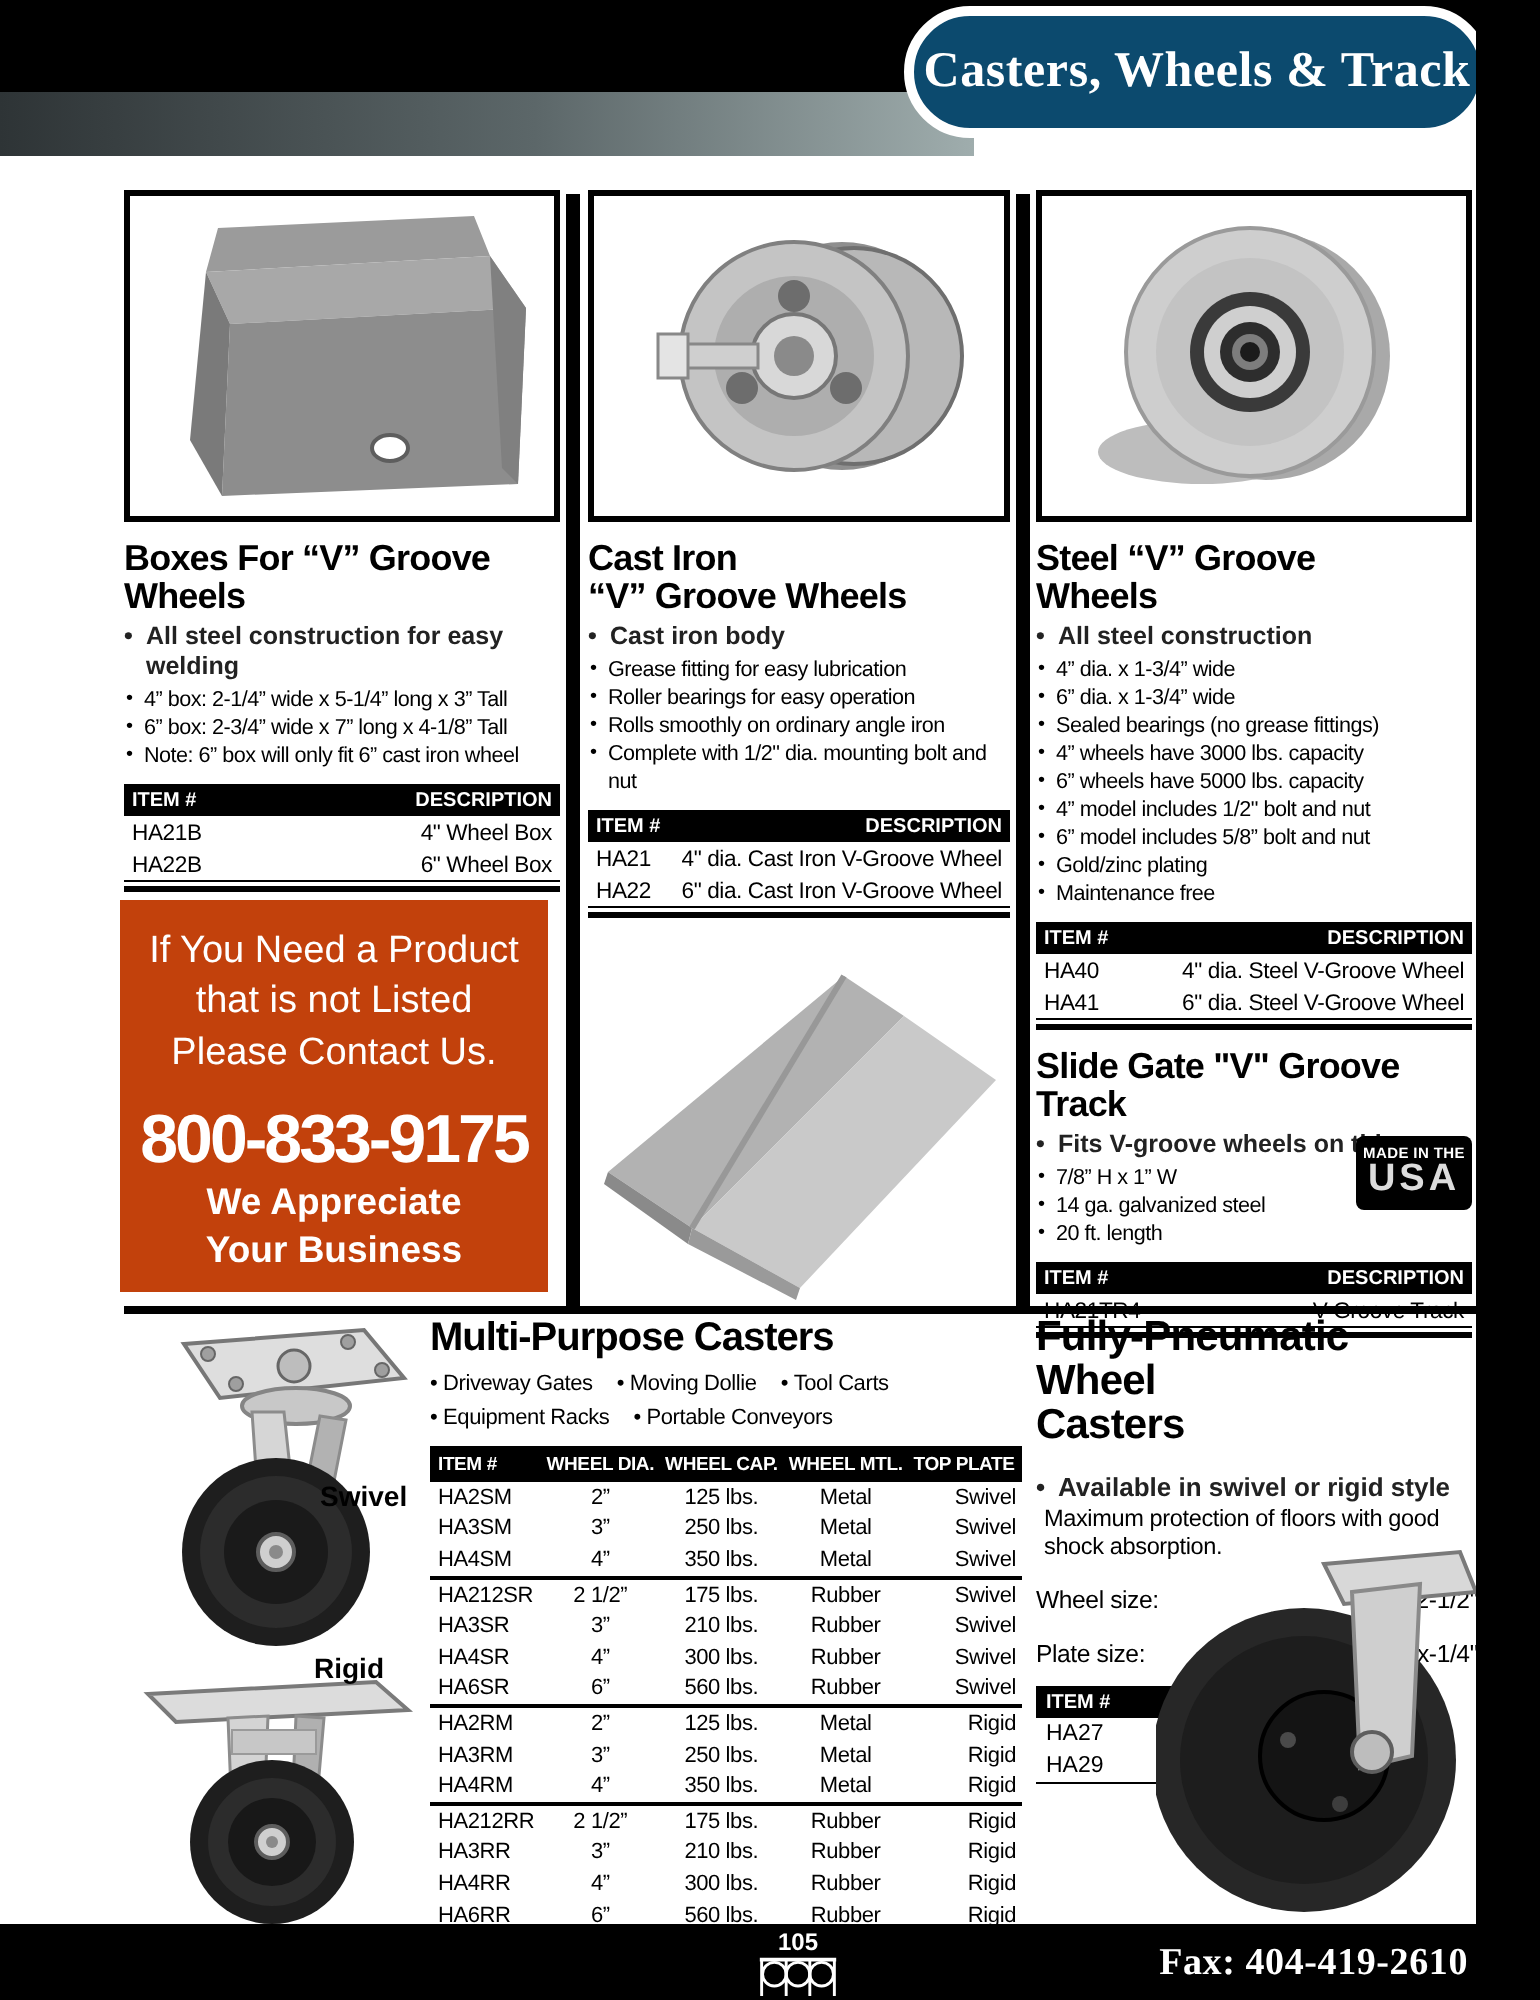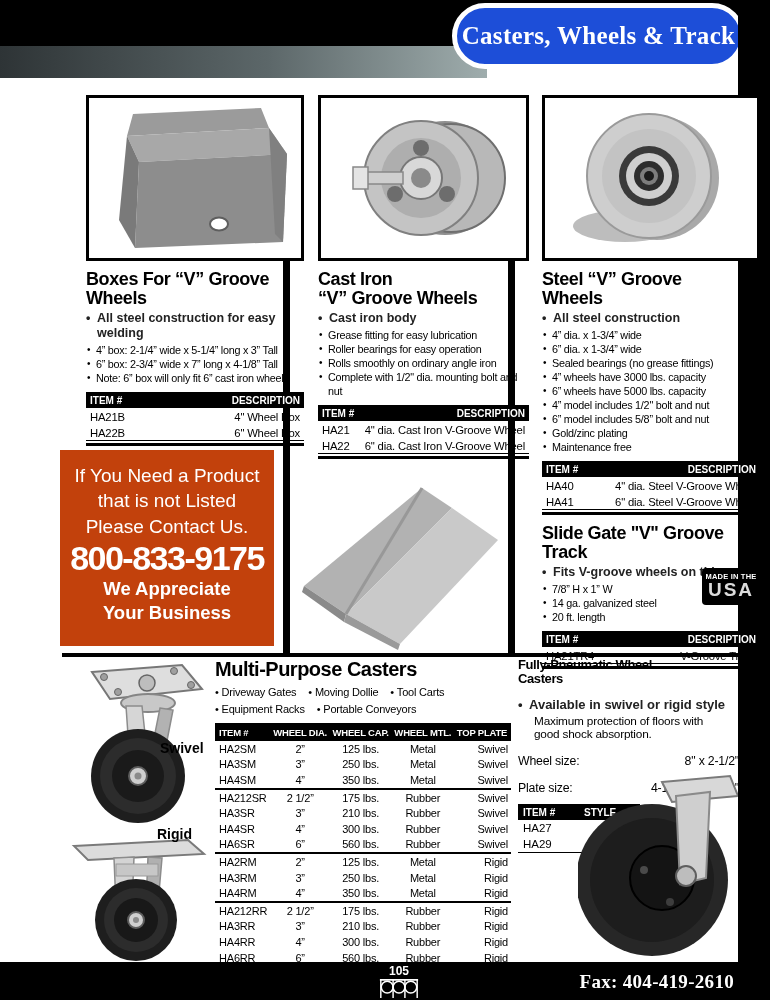--- a/index.html
+++ b/index.html
@@ -2,28 +2,28 @@
 <html><head>
 <meta charset="utf-8">
 <style>
   html,body{margin:0;padding:0;background:#fff;}
   #page{position:relative;width:770px;height:1000px;background:#fff;overflow:hidden;
         font-family:"Liberation Sans",sans-serif;color:#000;}
   
   .top-black{position:absolute;left:0;top:0;width:770px;height:46px;background:#000;}
   .grad-bar{position:absolute;left:0;top:46px;width:487px;height:32px;
             background:linear-gradient(90deg,#2e3436 0%,#5c6769 55%,#9fadad 100%);}
-  .capsule{position:absolute;left:452px;top:3px;width:293px;height:66px;background:#1d4ed8;
+  .capsule{position:absolute;left:452px;top:3px;width:293px;height:66px;background:#0c4a6e;
            border:5px solid #fff;border-radius:34px;box-sizing:border-box;
            display:flex;align-items:center;justify-content:center;}
   .capsule-title{color:#fff;font-family:"Liberation Serif",serif;font-weight:bold;
                  font-size:25px;letter-spacing:.3px;white-space:nowrap;}
   .right-bar{position:absolute;left:738px;top:0;width:32px;height:1000px;background:#000;}
   
-  .col{position:absolute;top:95px;margin-left:24px;}
+  .col{position:absolute;top:95px;}
   #col1{left:62px;width:218px;}
   #col2{left:294px;width:211px;}
   #col3{left:518px;width:218px;}
   .vdiv{position:absolute;top:97px;width:7px;height:556px;background:#000;}
   #vdiv1{left:283px;} #vdiv2{left:508px;}
   .img-box{border:3px solid #000;height:166px;background:#fff;box-sizing:border-box;
            display:flex;align-items:center;justify-content:center;overflow:hidden;}
   .h2{font-size:18px;font-weight:bold;line-height:1.04;letter-spacing:-.4px;margin:9px 0 4px;}
   .lead{font-weight:bold;font-size:12.5px;color:#222;line-height:1.18;margin:1px 0 2px;
         position:relative;padding-left:11px;}
@@ -37,21 +37,21 @@
                  padding:3px 4px 2px;text-align:left;letter-spacing:0;}
   table.items th:last-child{text-align:right;}
   table.items td{font-size:11.3px;letter-spacing:-.2px;padding:2.5px 4px 1.5px;}
   table.items td:last-child{text-align:right;}
   table.items tbody tr:last-child td{border-bottom:1px solid #000;}
   .table-rule{height:2.5px;background:#000;margin-top:2px;}
   
   .contact{position:absolute;left:60px;top:450px;width:214px;height:196px;background:#c2410c;
            color:#fff;text-align:center;box-sizing:border-box;padding-top:13px;}
   .contact .cline{font-size:19px;line-height:1.33;}
-  .contact .phone{font-size:34px;font-weight:bold;letter-spacing:-1.5px;margin-top:1px;line-height:1.1;}
+  .contact .phone{font-size:34px;font-weight:bold;letter-spacing:-1.5px;margin-top:13px;line-height:1.1;}
   .contact .tag{font-size:18.5px;font-weight:bold;line-height:1.3;}
   
   .track-wrap{position:absolute;left:294px;top:464px;width:211px;height:186px;}
   
   .slide-block{position:relative;margin-top:8px;}
   .usa-badge{position:absolute;right:0;top:44px;width:58px;height:37px;background:#000;
              border-radius:4px;color:#fff;text-align:center;}
   .usa-top{font-size:7.5px;font-weight:bold;letter-spacing:.2px;padding-top:4px;}
   .usa-main{font-size:19px;font-weight:bold;line-height:.9;color:#dcdcdc;letter-spacing:2px;}
   .slide-bullets{width:150px;}
@@ -69,23 +69,23 @@
   table.multi-table{width:100%;border-collapse:collapse;margin-top:6px;border-bottom:2px solid #000;}
   table.multi-table th{background:#000;color:#fff;font-size:9.5px;font-weight:bold;
                        letter-spacing:-.2px;padding:3.5px 2px;text-align:center;white-space:nowrap;}
   table.multi-table th:first-child{text-align:left;padding-left:4px;}
   table.multi-table th:last-child{text-align:center;padding-right:3px;}
   table.multi-table td{font-size:11px;letter-spacing:-.2px;padding:1.8px 2px;text-align:center;}
   table.multi-table td:first-child{text-align:left;padding-left:4px;}
   table.multi-table td:last-child{text-align:right;padding-right:3px;}
   table.multi-table tr.group-end td{border-bottom:2px solid #000;}
   .pneu{position:absolute;left:518px;top:658px;width:221px;}
-  .pneu-title{font-size:13px;font-weight:bold;line-height:1.05;letter-spacing:-.4px;margin:0 0 12px;}
+  .pneu-title{font-size:21px;font-weight:bold;line-height:1.05;letter-spacing:-.4px;margin:0 0 12px;}
   .pneu .lead{font-size:13px;margin-top:3px;}
-  .pneu-desc{font-size:11.8px;line-height:1.15;letter-spacing:-.2px;margin:1px 16px 4px;}
+  .pneu-desc{font-size:11.8px;line-height:1.15;letter-spacing:-.2px;margin:1px 4px 4px;}
   .spec-row{display:flex;justify-content:space-between;font-size:12.3px;letter-spacing:-.2px;
             line-height:1.35;margin-top:11px;}
   table.pneu-table{border-collapse:collapse;margin-top:7px;width:122px;}
   table.pneu-table th{background:#000;color:#fff;font-size:10px;font-weight:bold;
                       text-align:left;padding:3px 6px 2px 5px;}
   table.pneu-table td{font-size:11.5px;padding:2.5px 5px 1.5px;}
   table.pneu-table td:last-child{text-align:right;}
   table.pneu-table tbody tr:last-child td{border-bottom:1.5px solid #000;}
   .pneu-wheel{position:absolute;left:578px;top:774px;width:160px;height:184px;}
   

